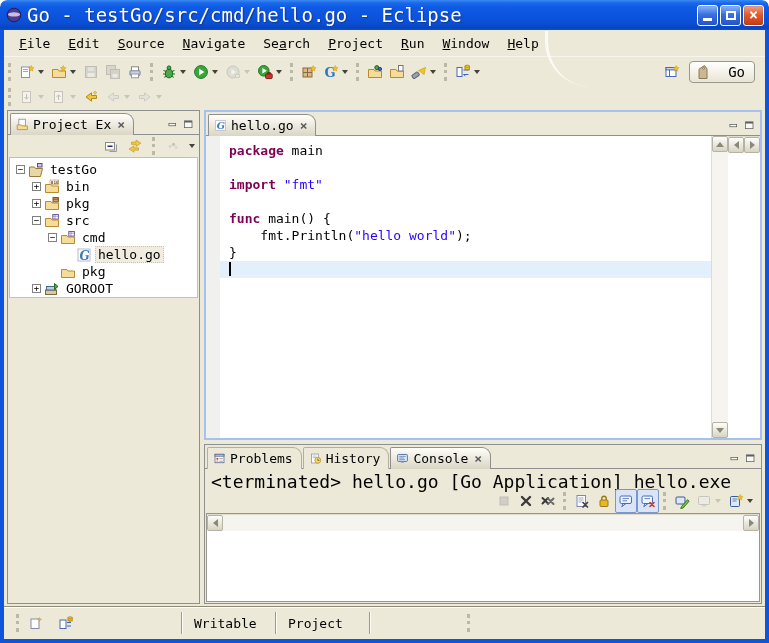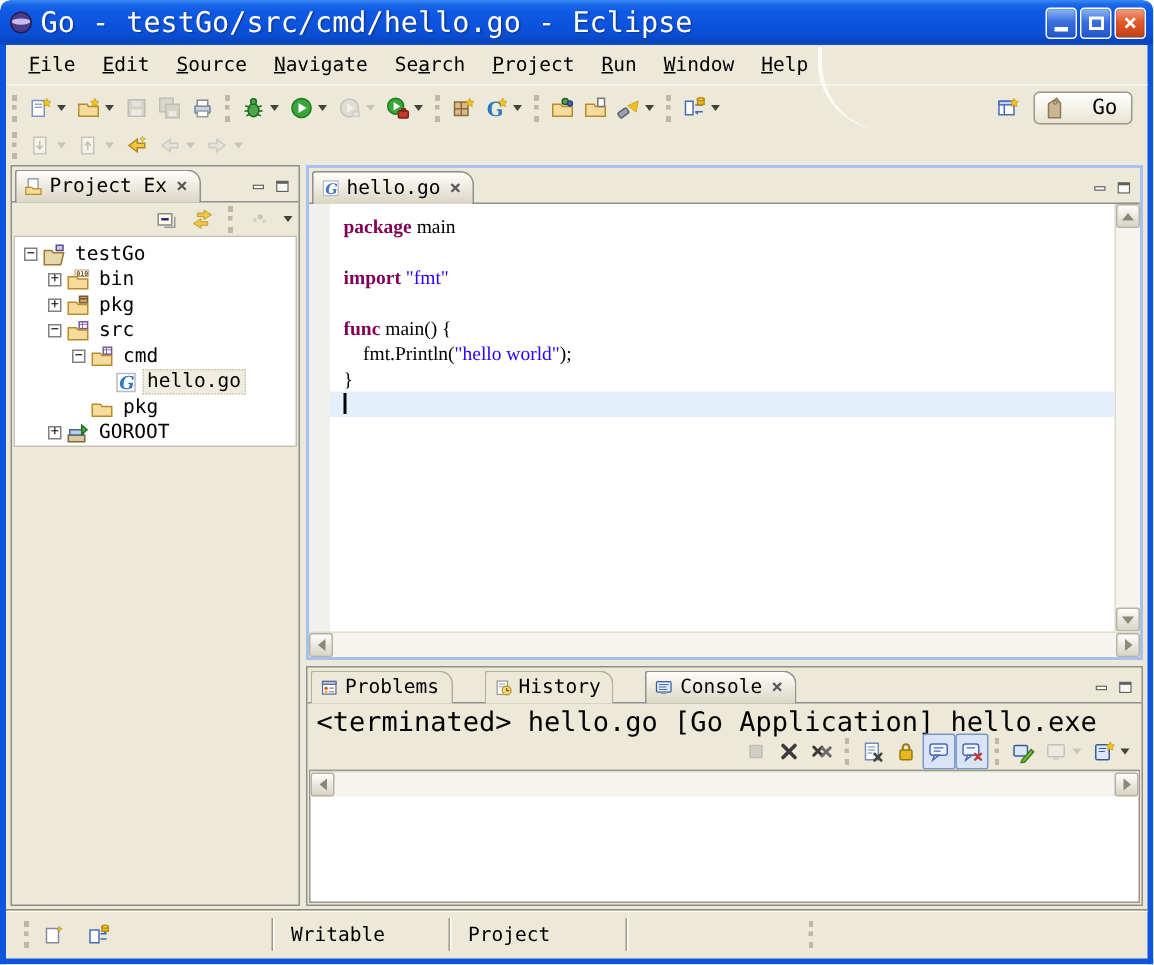--- a/index.html
+++ b/index.html
@@ -45,40 +45,40 @@
   .persp{margin-left:auto;display:flex;align-items:center;padding-right:10px;gap:6px;}
   .persp-curve{position:absolute;right:160px;top:-26px;width:60px;height:56px;
     border-left:3px solid #fbfaf5;border-bottom:0;border-radius:0 0 0 46px;pointer-events:none;}
   .persp-btn{display:flex;align-items:center;gap:17px;padding:2px 9px 2px 5px;border:1px solid #9a988c;
     border-radius:4px;background:linear-gradient(#ffffff,#e9e5d4);font-size:14px;}
   
   .main{flex:1;display:flex;gap:4px;padding:2px 3px 2px 3px;min-height:0;}
   .part{border:1px solid #8e8f8e;background:#ece9d8;display:flex;flex-direction:column;min-width:0;}
   .left-col{width:193px;flex:none;display:flex;}
   .right-col{flex:1;display:flex;flex-direction:column;gap:4px;min-width:0;}
-  .part-tabs{height:24px;display:flex;align-items:flex-end;padding-left:2px;border-bottom:1px solid #8e8f8e;flex:none;position:relative;gap:20px;}
+  .part-tabs{height:24px;display:flex;align-items:flex-end;padding-left:2px;border-bottom:1px solid #8e8f8e;flex:none;position:relative;}
   .ctab{display:inline-flex;align-items:center;gap:4px;padding:3px 8px 3px 5px;font-size:13px;position:relative;top:1px;
     border:1px solid #8e8f8e;border-bottom:none;border-radius:2px 9px 0 0;background:linear-gradient(#fffef9,#dad6c4);margin-right:1px;}
   .ctab.inactive{background:#ece9d8;border-color:#b3af9e;}
   .tab-close{color:#5a5a5a;font-size:13px;font-weight:bold;line-height:11px;margin-left:2px;}
   .part-ctrl{margin-left:auto;display:flex;align-items:center;gap:2px;padding-right:3px;position:relative;top:-3px;}
   .part-ctrl .icon{width:14px;height:12px;}
   .view-toolbar{height:22px;display:flex;align-items:center;justify-content:flex-end;gap:2px;padding:0 3px;flex:none;}
   .part-content{flex:1;background:#fff;margin:0 1px 1px 1px;border:1px solid #c6c2b2;min-height:0;position:relative;overflow:hidden;}
   
   .tree{font-size:13px;padding-top:3px;}
   .tree-row{display:flex;align-items:center;height:17px;gap:3px;white-space:nowrap;}
   .exp{width:9px;height:9px;border:1px solid #808080;background:#fff;font-size:9px;line-height:7px;
        text-align:center;flex:none;font-family:"DejaVu Sans Mono",monospace;}
   .exp-sp{width:9px;flex:none;}
   .tree-label{padding:0 3px;}
   .tree-row.sel .tree-label{background:#f0ede0;border:1px dotted #c9c4ab;padding:0 2px;}
   
   .editor-part{height:330px;flex:none;border:2px solid #a6c1f0;}
-  .edit-body{flex:1;display:flex;min-height:0;background:#fff;margin:0;position:relative;flex-direction:column;font-family:Liberation Serif, serif;}
+  .edit-body{flex:1;display:flex;min-height:0;background:#fff;margin:0;position:relative;}
   .edit-main{flex:1;display:flex;min-height:0;}
   .gutter{width:14px;background:#f0f0ee;flex:none;}
   .code{flex:1;padding-top:6px;font-size:13px;line-height:17px;overflow:hidden;position:relative;}
   .code-line{height:17px;white-space:pre;padding-left:9px;}
   .code-line.current{background:#e4effc;}
   .tk-k{color:#7f0055;font-weight:bold;}
   .tk-s{color:#2a00ff;}
   .tk-p{color:#000;}
   .caret{display:inline-block;width:2px;height:14px;background:#000;vertical-align:-2px;}
   
@@ -93,21 +93,21 @@
   
   .console-part{flex:1;}
   .console-status{height:20px;font-size:18px;color:#000;padding:2px 6px;flex:none;white-space:nowrap;}
   .console-tb{height:24px;display:flex;align-items:center;justify-content:flex-end;padding-right:4px;flex:none;}
   .console-out{flex:1;display:flex;flex-direction:column;min-height:0;background:#fff;margin:0 1px 1px 1px;border:1px solid #9a968a;}
   .out-main{flex:1;display:flex;min-height:0;}
   .out-text{flex:1;font-size:13px;padding:3px 5px;white-space:pre;}
   
   .statusbar{height:33px;border-top:1px solid #8e8c78;box-shadow:inset 0 1px 0 #fdfcf7;display:flex;align-items:center;padding:0 6px;flex:none;font-size:13px;}
   .sb-seg{display:flex;align-items:center;height:100%;}
-  .sb-field{width:118px;padding-left:12px;border-left:1px solid #9c9a8a;box-shadow:inset 1px 0 0 #fdfcf7;height:22px;display:flex;align-items:center;}
+  .sb-field{width:94px;padding-left:12px;border-left:1px solid #9c9a8a;box-shadow:inset 1px 0 0 #fdfcf7;height:22px;display:flex;align-items:center;}
   .sb-grip{width:3px;height:18px;border-left:3px dotted #bcb8a8;margin:0 6px;}
   .statusbar .icon{margin-right:8px;}
 </style>
 </head>
 <body>
 
 <div class="win">
 
   <div class="titlebar">
     <span class="icon app-icon">

